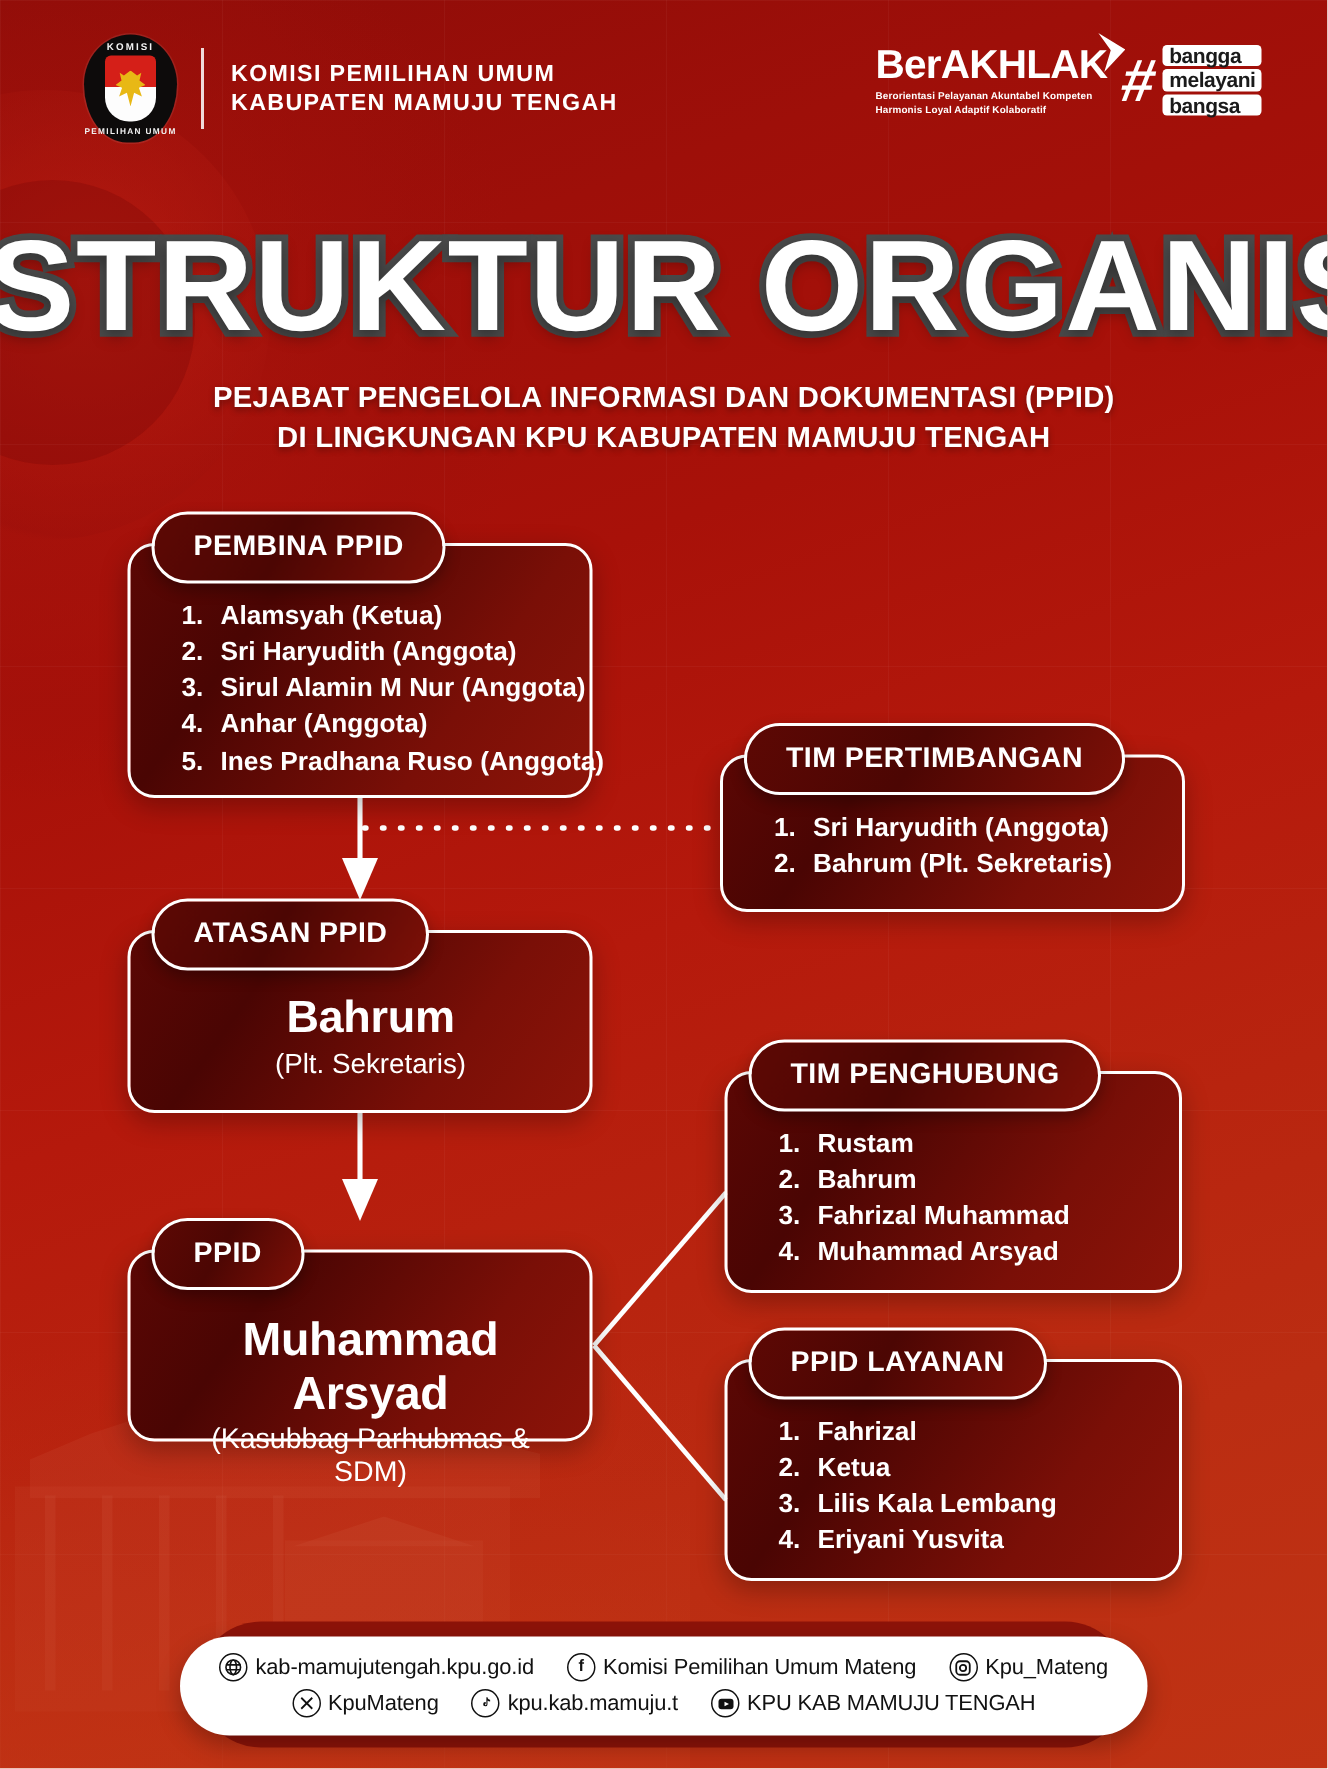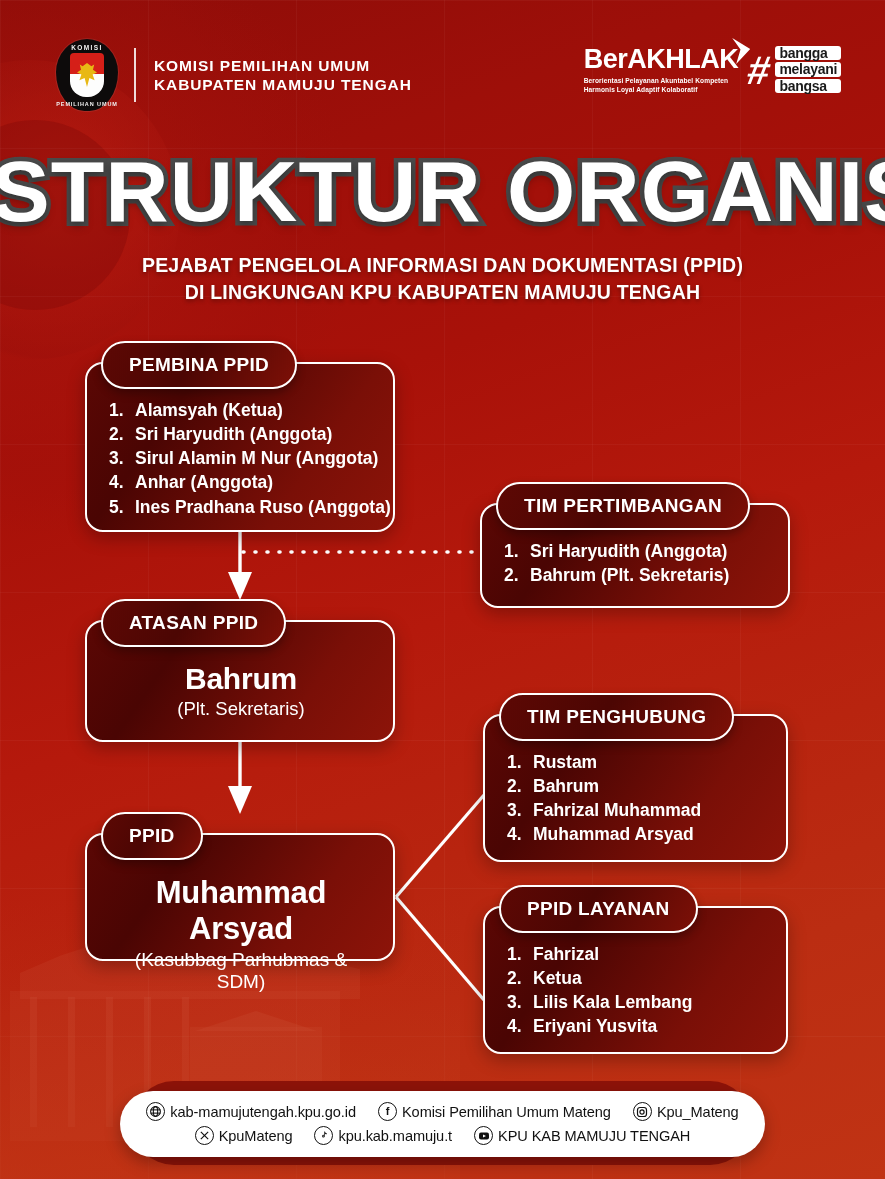--- a/index.html
+++ b/index.html
@@ -100,21 +100,21 @@
   }
   .bg-photo-tint {
     position: absolute; left: 0; bottom: 0;
     width: 460px; height: 280px;
     background: linear-gradient(to top, rgba(196,55,22,.55), rgba(190,45,20,.15) 70%, transparent);
     pointer-events: none;
   }
 
   
   .header {
-    position: absolute; left: 0; top: 16px;
+    position: absolute; left: 0; top: 0;
     width: 885px; height: 118px;
     display: flex; align-items: center;
     z-index: 6;
   }
   .brand { display: flex; align-items: center; margin-left: 56px; }
 
   .kpu-logo {
     position: relative;
     width: 62px; height: 72px;
     border-radius: 50% 50% 46% 46% / 46% 46% 54% 54%;
@@ -242,21 +242,21 @@
     border: 2.6px solid #ffffff;
     border-radius: 26px;
     background: linear-gradient(120deg, #5d0804 0%, #4c0603 45%, #7d1007 100%);
     color: #fff;
     font-size: 19px; font-weight: 700; letter-spacing: .3px;
     white-space: nowrap;
     z-index: 7;
     box-shadow: 0 4px 10px rgba(0,0,0,.3);
   }
   .card-body {
-    padding: 34px 20px 16px 22px;
+    padding: 34px 20px 16px 34px;
     color: #fff;
   }
   .card-body ol { list-style: none; counter-reset: li; }
   .card-body ol li {
     counter-increment: li;
     font-size: 17.5px; font-weight: 600;
     line-height: 1.38;
     padding-left: 26px;
     position: relative;
     white-space: nowrap;

